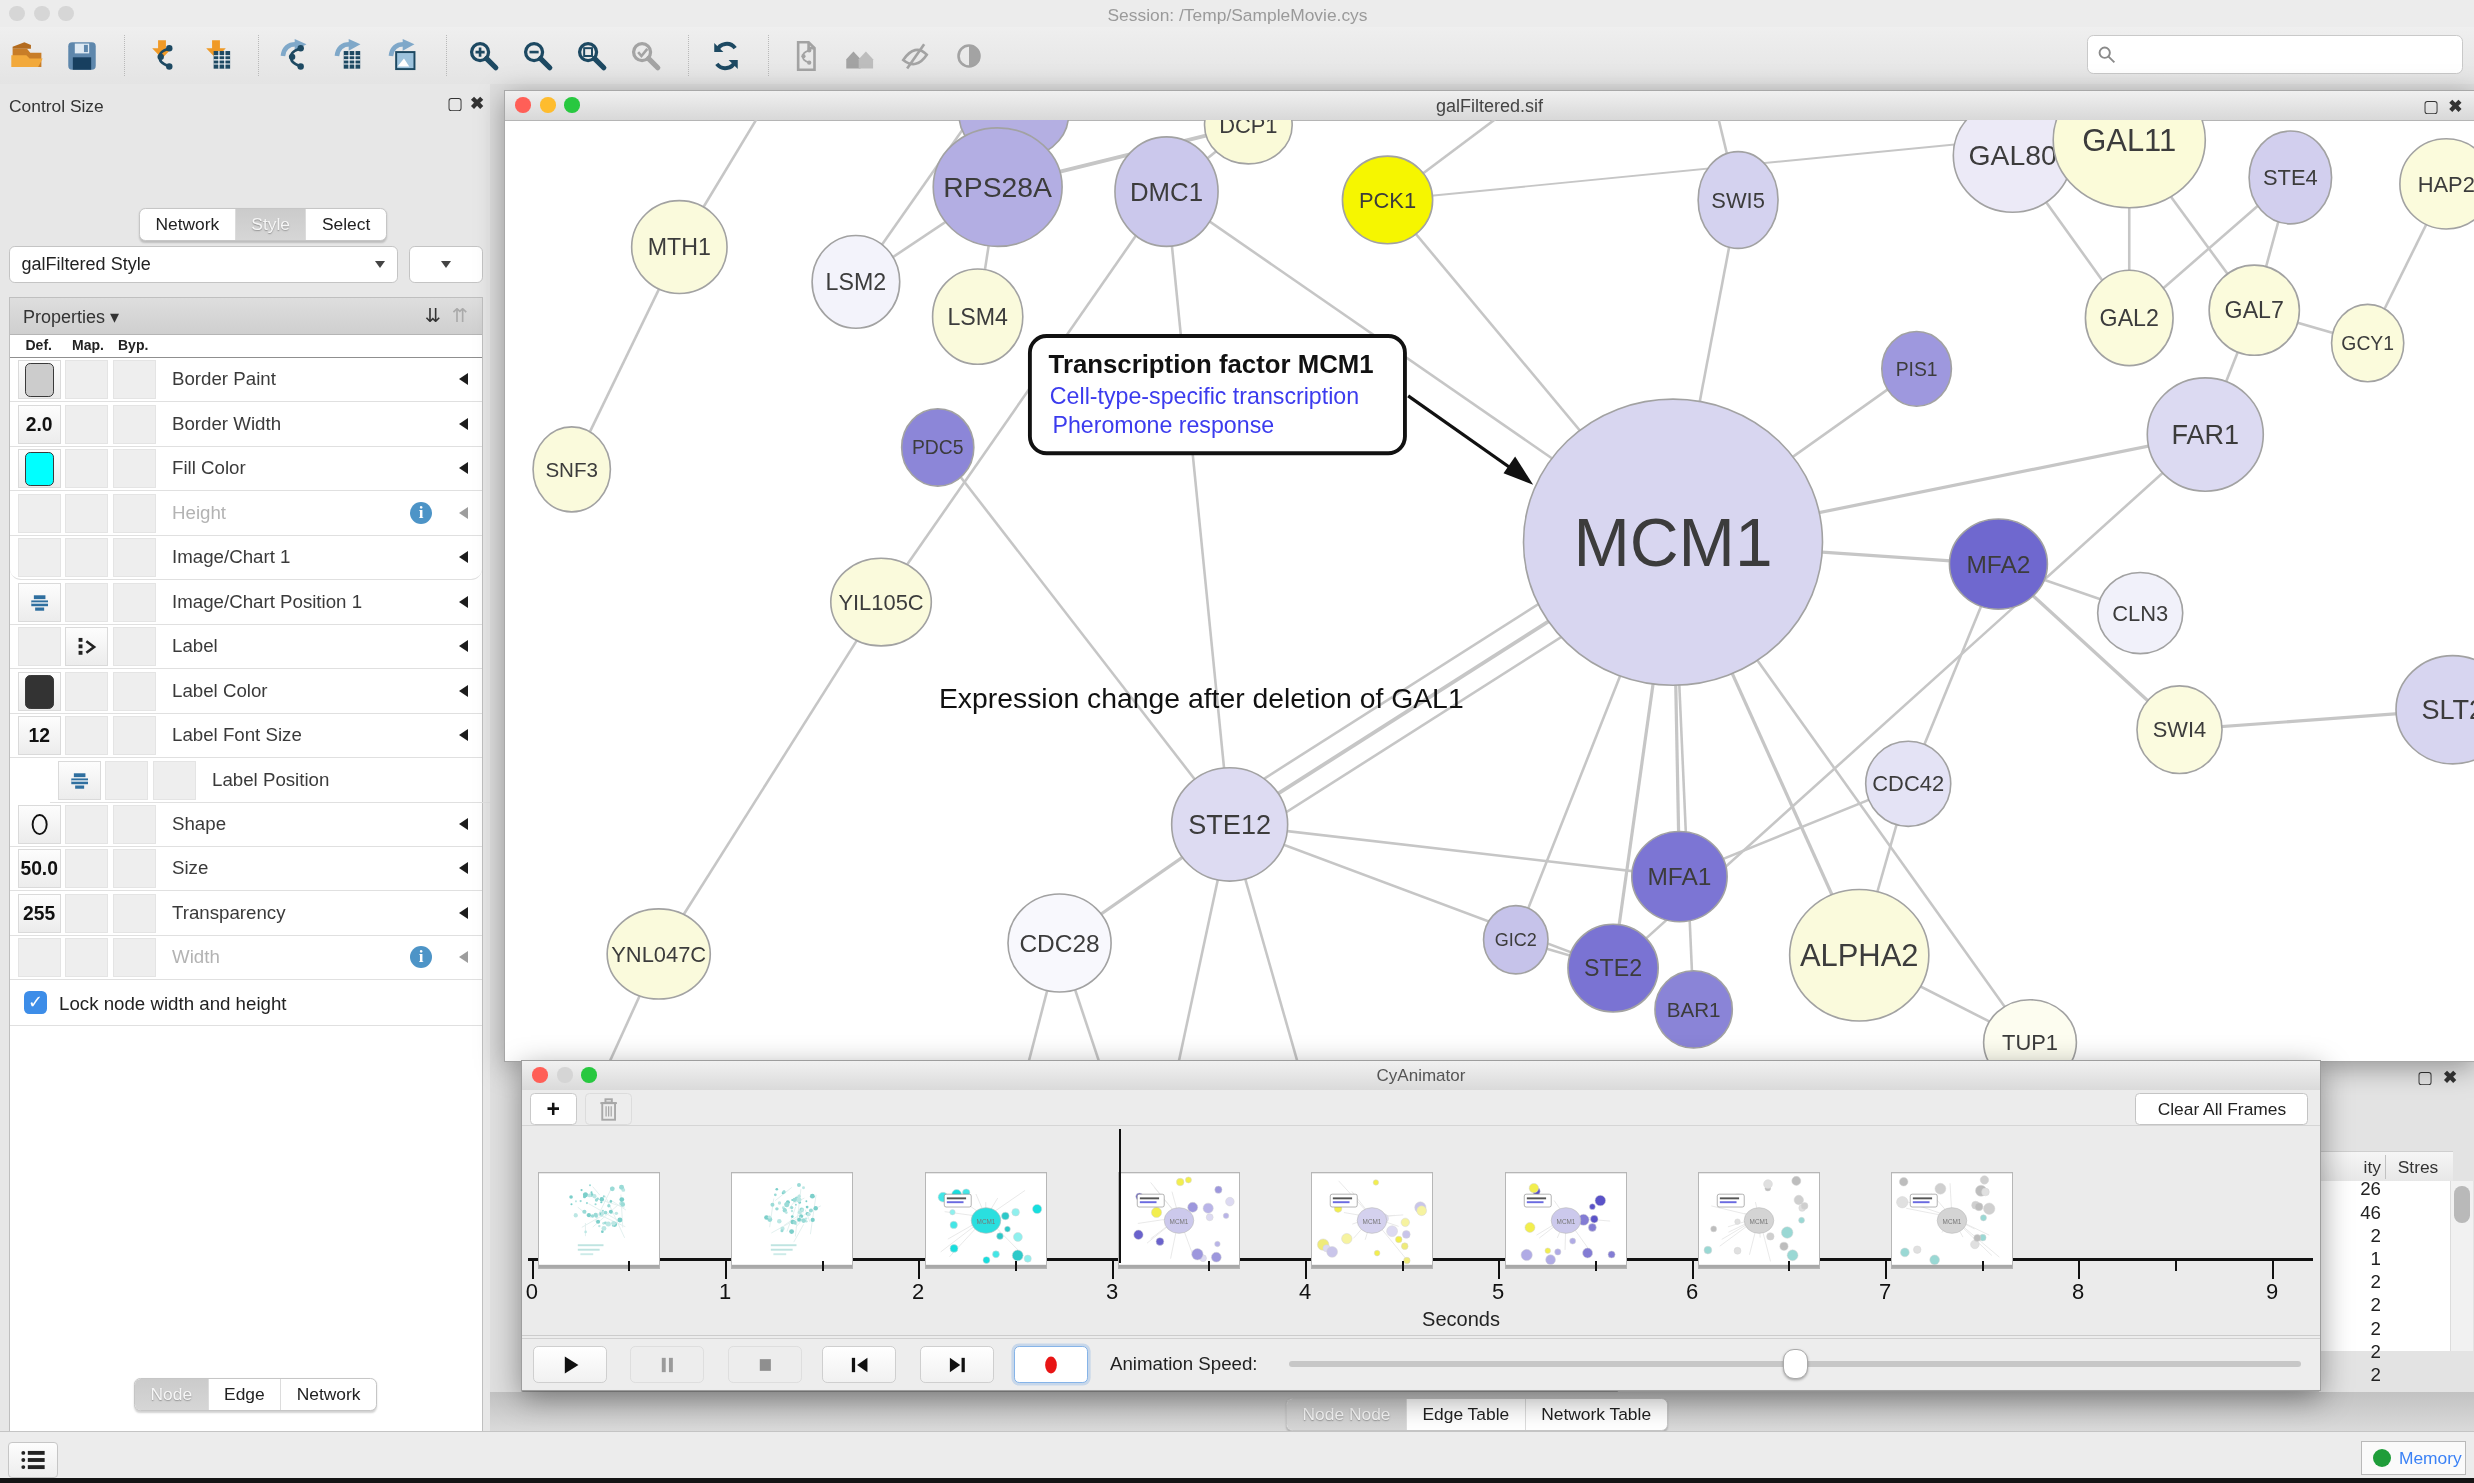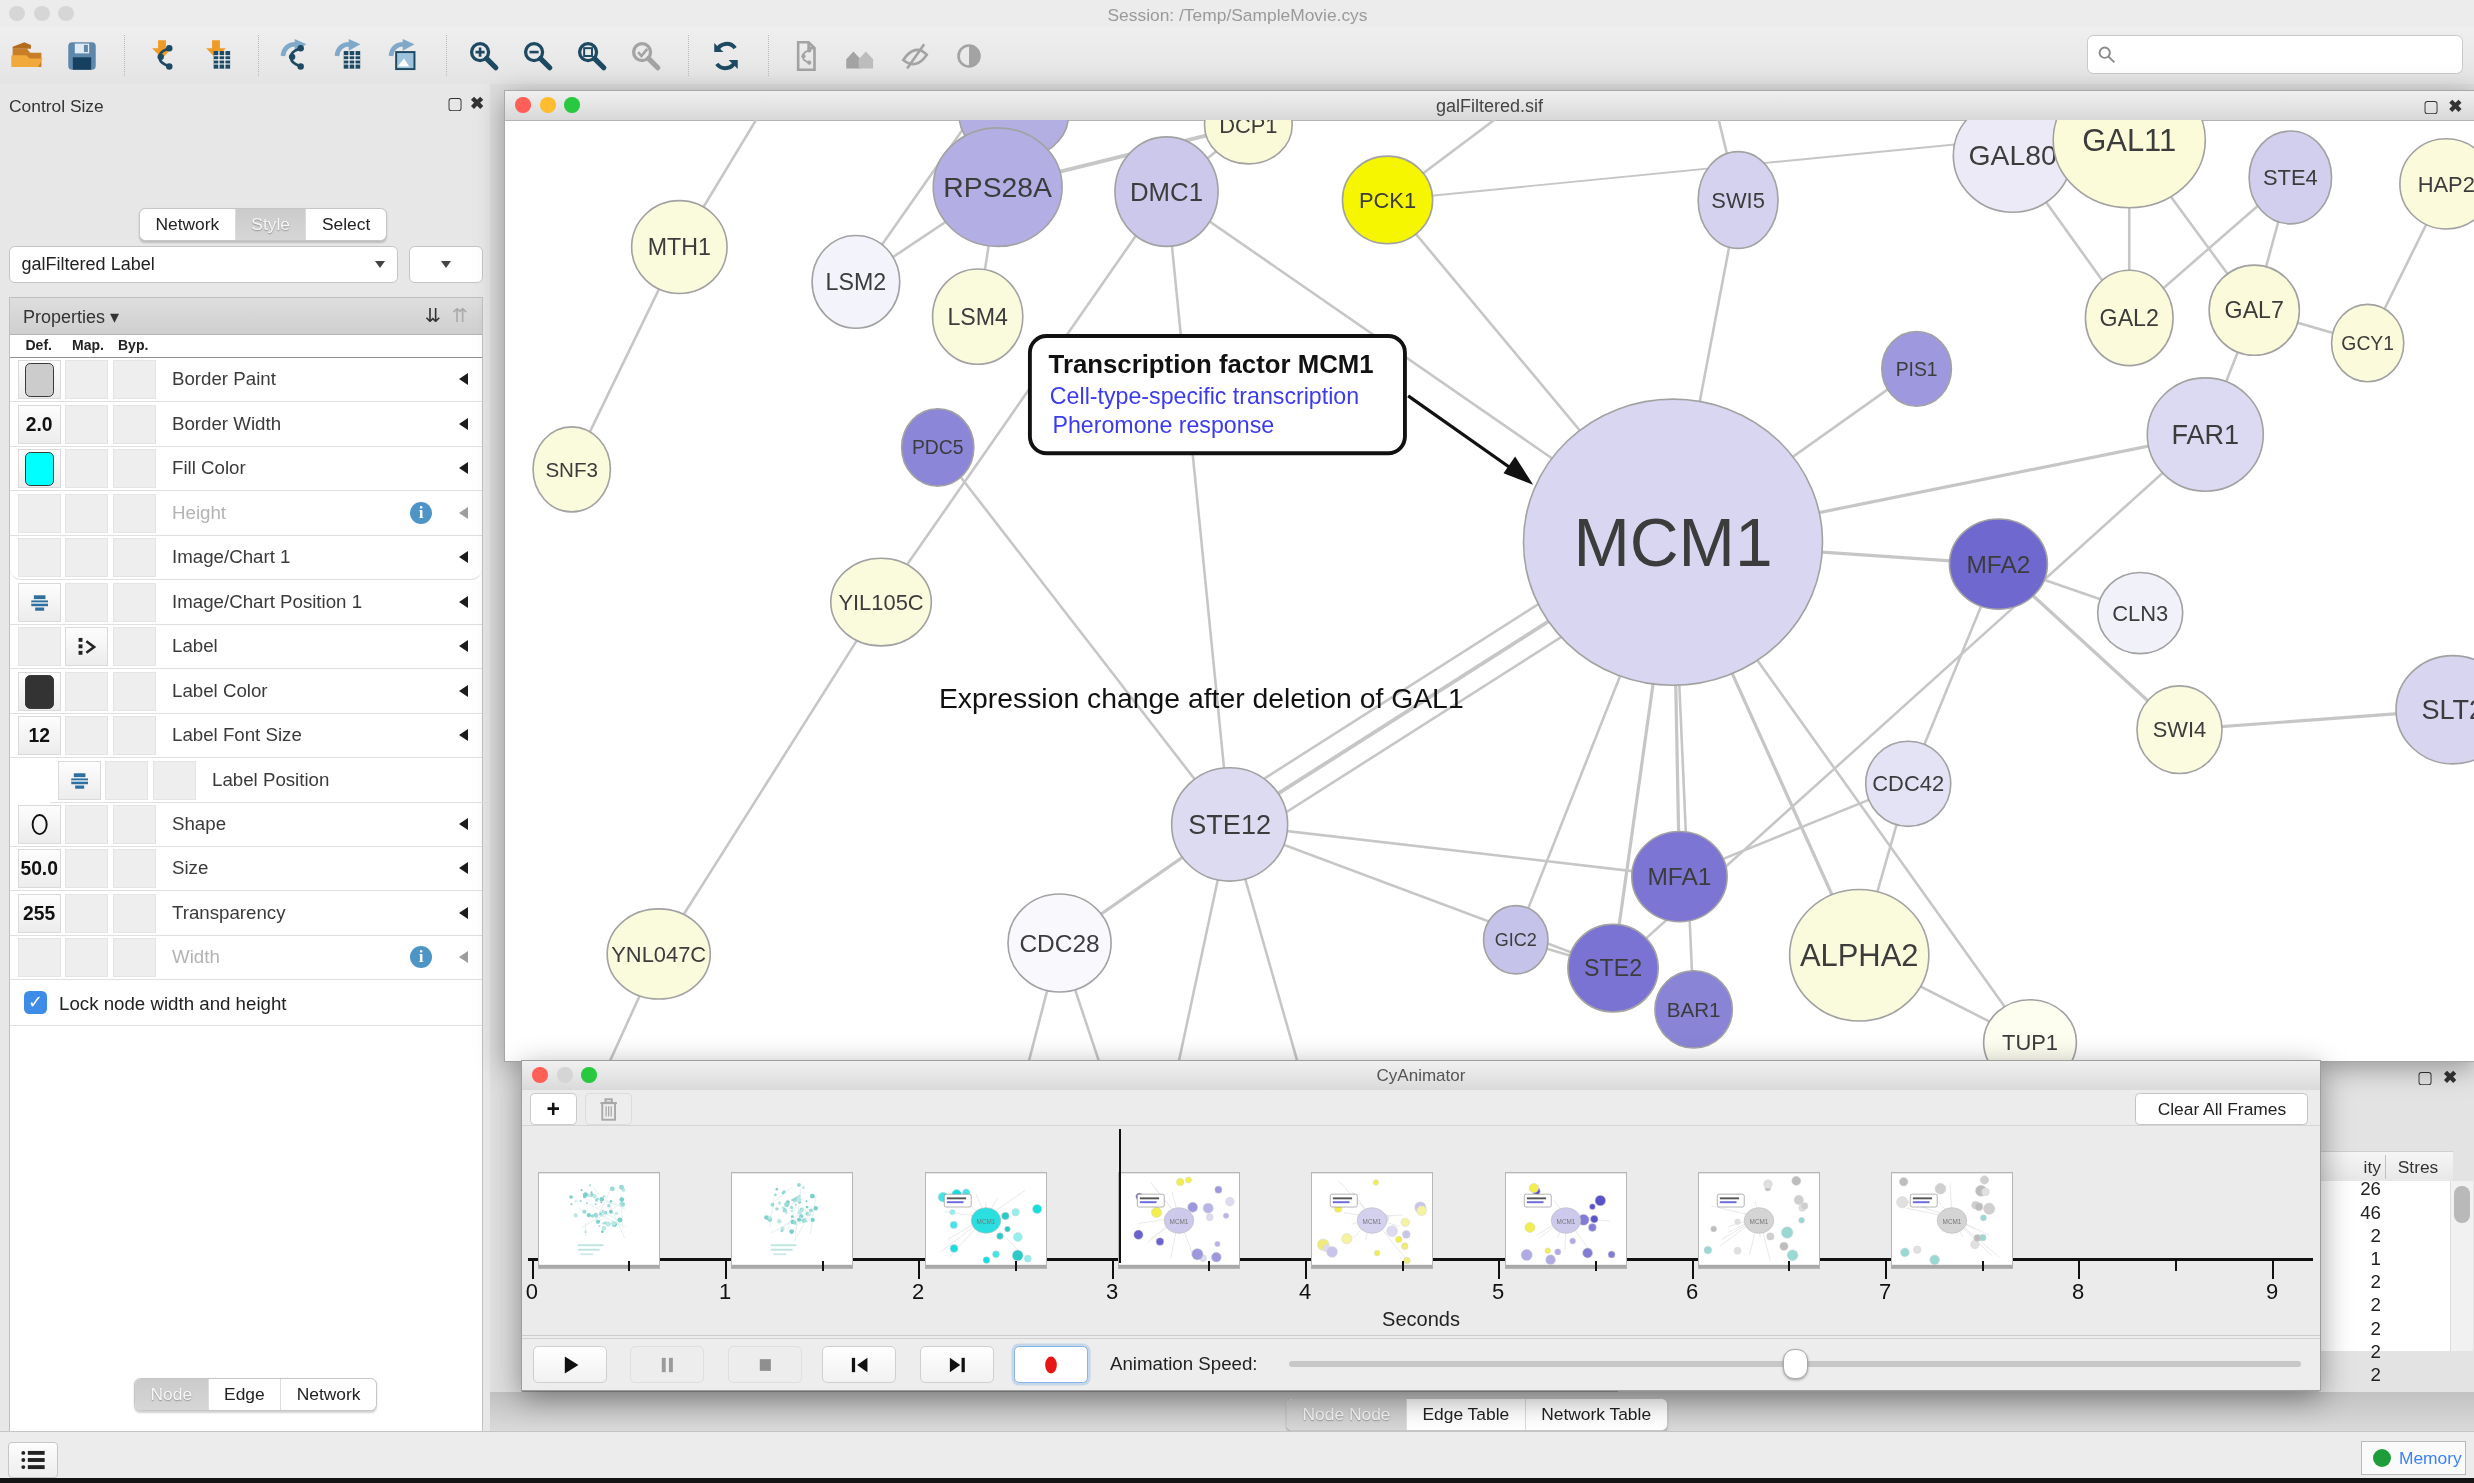--- a/index.html
+++ b/index.html
@@ -71,21 +71,21 @@
   .cy-btn{position:absolute;top:3.2px;height:30px;border-radius:4.5px;display:flex;align-items:center;justify-content:center;}
   #cy-add{left:7.7px;width:45px;background:#fff;border:1.3px solid #c9c9c9;font-size:23px;color:#111;font-weight:bold;}
   #cy-trash{left:63px;width:45px;background:#ededed;border:1.3px solid #dcdcdc;}
   #cy-clear{right:11.6px;width:171px;background:#fff;border:1.3px solid #c4c4c4;font-size:17.4px;color:#222;}
   #cy-timeline{left:0;top:64px;width:1798px;height:209px;background:#ebebeb;border-top:0.6px solid #d5d5d5;border-bottom:0.6px solid #cccccc;}
   .thumb{position:absolute;top:46px;width:122px;height:97px;}
   #playhead{position:absolute;top:2.6px;width:1.9px;height:134px;background:#111;}
   #ruler-line{position:absolute;left:6.4px;top:132px;width:1785px;height:3.2px;background:#111;}
   .tick{position:absolute;top:135px;width:1.9px;background:#111;}
   .tick-label{position:absolute;top:153px;width:39px;margin-left:-19.3px;text-align:center;font-size:22px;color:#111;}
-  #seconds-label{position:absolute;top:182px;width:100%;text-align:center;font-size:20px;color:#222;}
+  #seconds-label{position:absolute;top:182px;width:100%;text-align:center;font-size:20px;color:#222;margin-left:40px;}
   #cy-transport{left:0;top:277px;width:1798px;height:50px;background:#ededed;border-top:0.6px solid #d0d0d0;}
   .tp-btn{position:absolute;top:7px;width:72px;height:35px;border-radius:5.2px;background:linear-gradient(#ffffff,#f1f1f1);
           border:1.3px solid #cfcfcf;display:flex;align-items:center;justify-content:center;}
   .tp-btn.disabled{background:#ededed;border-color:#dedede;}
   .tp-btn.focused{border:1.9px solid #86b4e8;box-shadow:0 0 0 2.6px rgba(130,175,230,.35);background:#fff;}
   #speed-label{position:absolute;left:588px;top:14px;font-size:18.7px;color:#222;}
   #speed-track{position:absolute;left:767px;top:22px;width:1012px;height:5.8px;background:#c7c7c7;border-radius:3.2px;}
   #speed-knob{position:absolute;top:-11.6px;width:23px;height:28px;background:#fff;border:0.6px solid #aaa;border-radius:11px;
               box-shadow:0 1.3px 2.6px rgba(0,0,0,.3);}
   
@@ -272,21 +272,21 @@
   <div class="abs" id="control-panel">
     <div class="abs" id="cp-title">Control Size</div>
     <span class="win-mini-icons" style="left:447px;top:9px;">▢</span>
     <span class="win-mini-icons" style="left:470px;top:9px;font-weight:bold;">✖</span>
     <div class="tabgroup" style="left:139px;top:124px;" id="cp-tabs">
         <div class="tab">Network</div>
         <div class="tab active">Style</div>
         <div class="tab">Select</div>
       </div>
     <div class="abs" id="style-combo">
-      <span class="val">galFiltered Label</span>
+      <span class="val">galFiltered Style</span>
       <span class="caret"></span>
     </div>
     <div class="abs" id="combo-side-btn">
       <span class="caret" style="margin:0;"></span>
     </div>
     <div class="abs" id="props-box">
       <div class="abs" id="props-header">
         <span class="lbl"><span>Properties</span> ▾</span>
         <span style="position:absolute;right:41px;top:6.4px;font-size:19.3px;color:#333;">⇊</span>
         <span style="position:absolute;right:14px;top:6.4px;font-size:19.3px;color:#aaa;">⇈</span>

